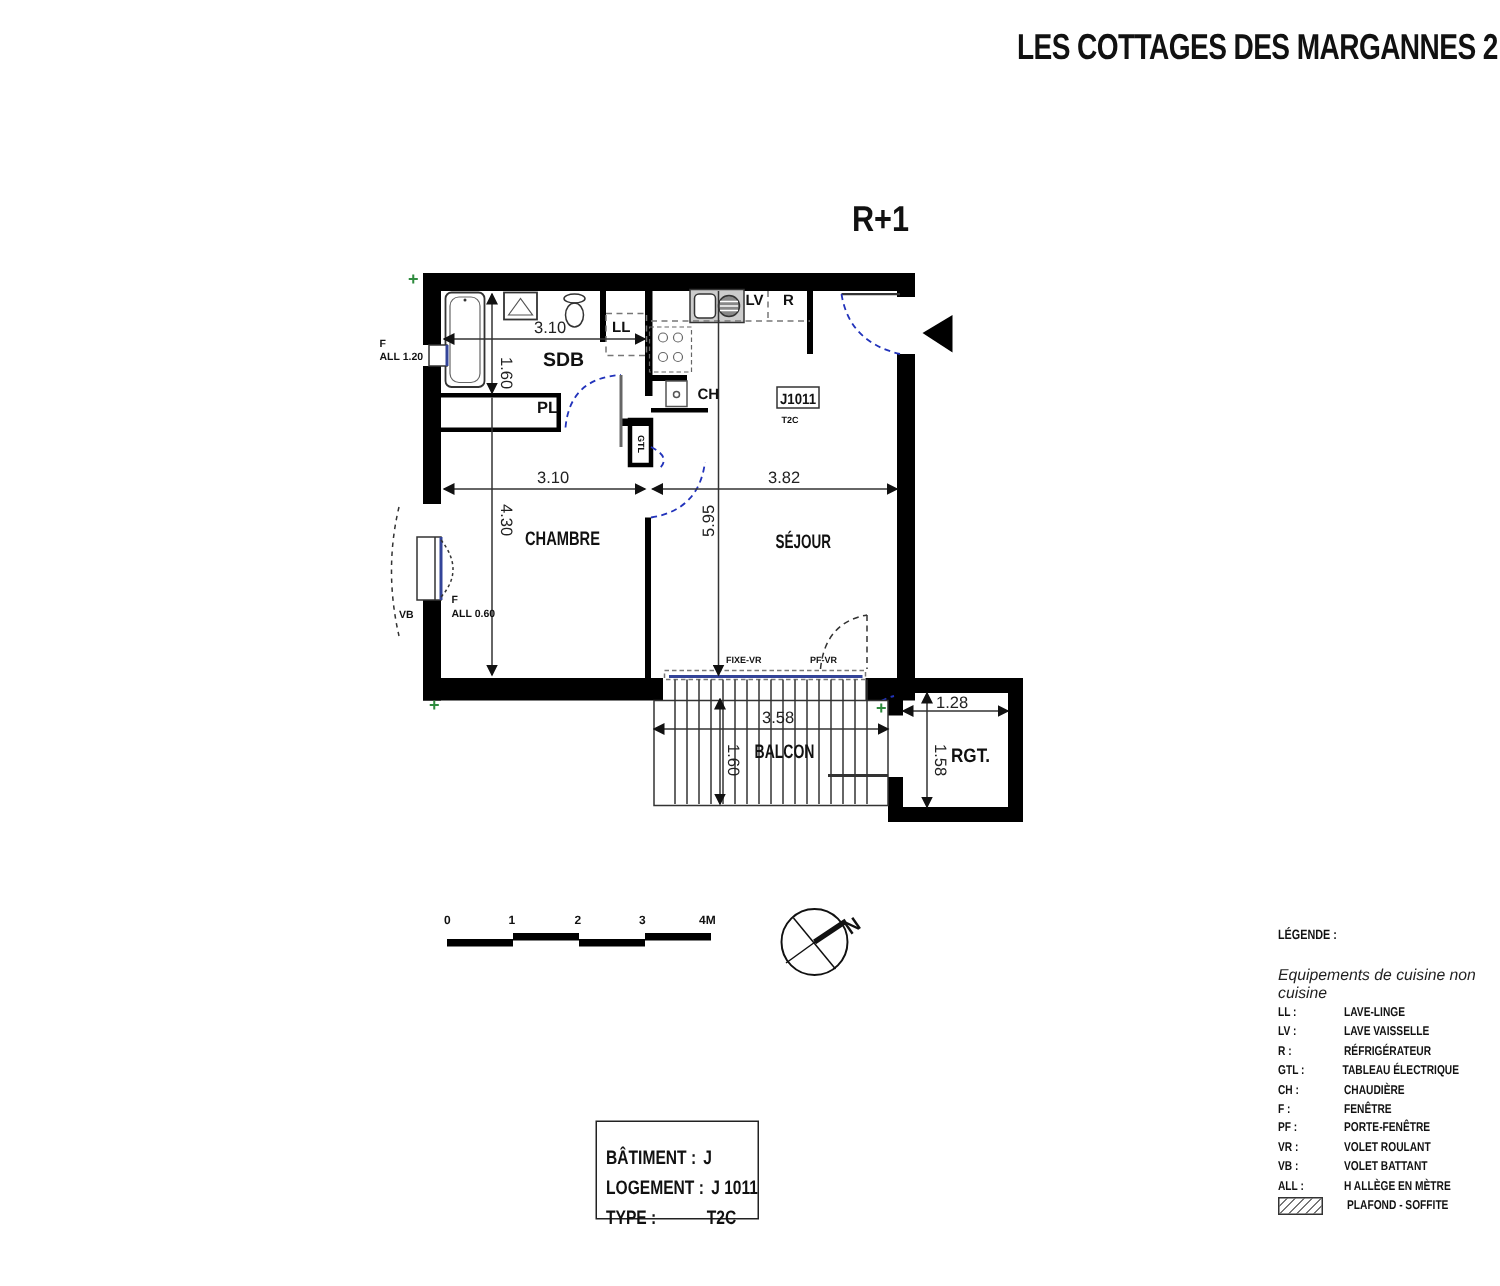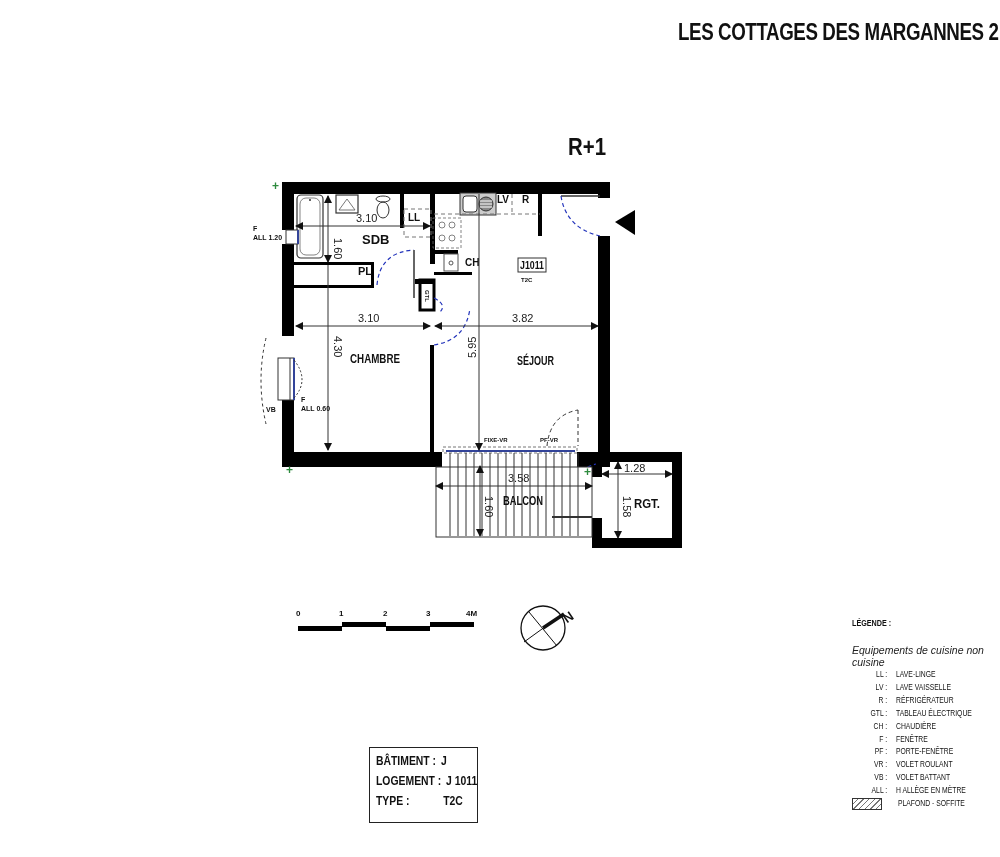--- a/index.html
+++ b/index.html
@@ -2,29 +2,29 @@
 <html><head>
 <meta charset="utf-8">
 <style>
   html, body { margin:0; padding:0; background:#ffffff; }
   body { width:1000px; height:857px; position:relative; overflow:hidden; font-family:"Liberation Sans", sans-serif; color:#111; }
   .title { position:absolute; left:678px; top:18px; font-size:24px; font-weight:bold; letter-spacing:-0.5px; transform:scaleX(0.78); transform-origin:left top; white-space:nowrap; }
   .level { position:absolute; left:568px; top:133px; font-size:24px; font-weight:bold; transform:scaleX(0.85); transform-origin:left top; }
   svg.plan { position:absolute; left:0; top:0; }
   .lbl { font-family:"Liberation Sans", sans-serif; font-weight:bold; fill:#111; }
   .dim { font-family:"Liberation Sans", sans-serif; fill:#222; }
-  .info-box { position:absolute; left:369px; top:747px; width:109px; height:76px; border:1.5px solid #222; padding:3px 6px; box-sizing:border-box; }
+  .info-box { position:absolute; left:397px; top:747px; width:109px; height:66px; border:1.5px solid #222; padding:14px 6px; box-sizing:border-box; }
   .info-row { font-size:13px; font-weight:bold; line-height:20px; white-space:nowrap; transform:scaleX(0.8); transform-origin:left center; display:flex; }
   .info-row .k { display:inline-block; }
   .info-row .v { display:inline-block; margin-left:6px; }
   .info-row.type .v { margin-left:42px; }
   .legend { position:absolute; left:852px; top:618px; width:140px; }
   .legend-title { font-size:9px; font-weight:bold; transform:scaleX(0.8); transform-origin:left top; }
   .legend-note { font-size:10.5px; font-style:italic; margin-top:16px; line-height:12px; color:#222; }
-  .legend-item { display:flex; font-size:8.5px; font-weight:normal; line-height:12.9px; white-space:nowrap;text-align:right; }
+  .legend-item { display:flex; font-size:8.5px; font-weight:bold; line-height:12.9px; white-space:nowrap; }
   .legend-item .code { width:44px; transform:scaleX(0.8); transform-origin:left center; }
   .legend-item .desc { transform:scaleX(0.8); transform-origin:left center; }
   .legend-hatch { width:28px; height:10px; border:1px solid #333; margin-right:16px; margin-top:1px;
     background:repeating-linear-gradient(135deg, transparent 0 3px, #777 3px 4px); }
 </style>
 </head>
 <body>
 
 <div class="title">LES COTTAGES DES MARGANNES 2</div>
 <div class="level">R+1</div>

